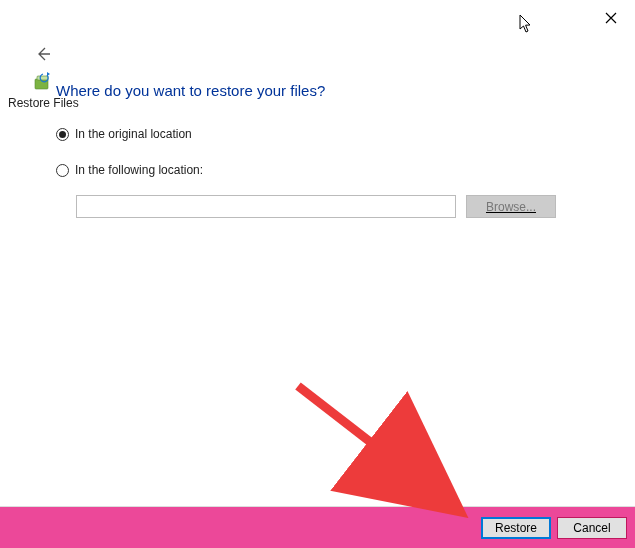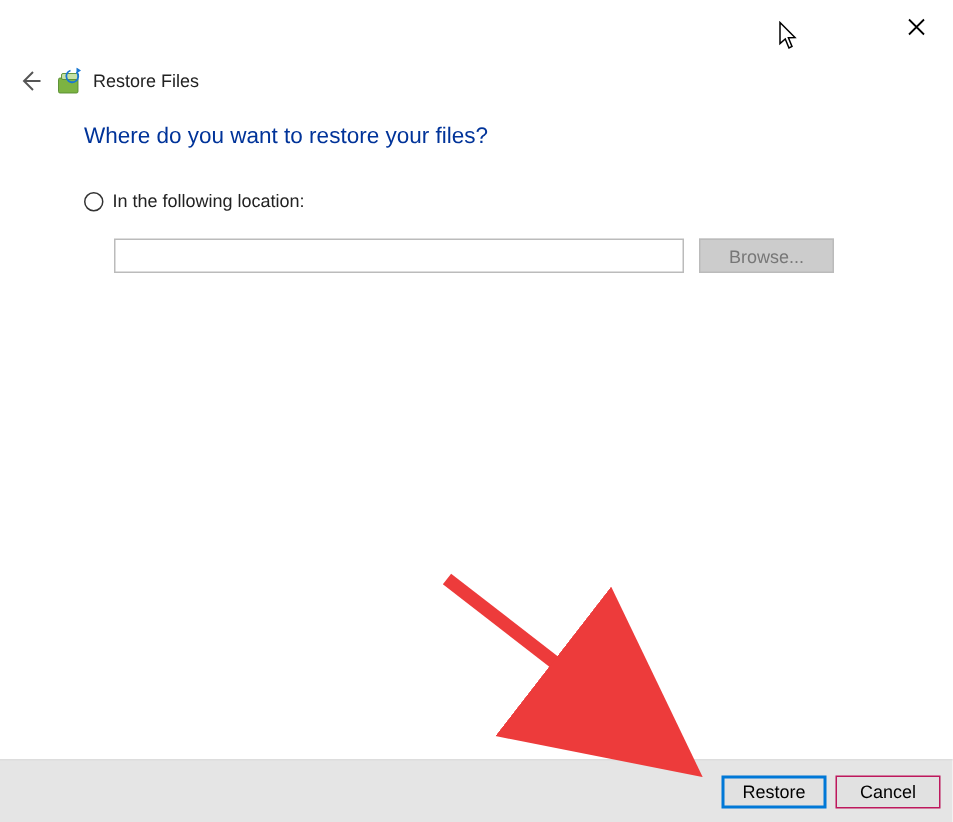--- a/index.html
+++ b/index.html
@@ -28,20 +28,21 @@
       font-size: 14px;
       color: #000;
     }
     .header-row {
       position: absolute;
       top: 42px;
       left: 8px;
       display: flex;
       align-items: center;
       gap: 6px;
+      flex-direction: column;
     }
     .back-arrow {
       width: 24px; height: 24px;
       display: flex; align-items: center; justify-content: center;
       cursor: pointer;
       color: #555;
     }
     .app-icon {
       display: inline-block;
       width: 18px; height: 18px;
@@ -84,20 +85,21 @@
       content: "";
       width: 7px; height: 7px;
       background: #222;
       border-radius: 50%;
     }
     .path-row {
       display: flex;
       gap: 10px;
       margin-left: 20px;
       margin-top: -4px;
+      text-decoration: underline;
     }
     .path-input {
       width: 380px;
       height: 23px;
       border: 1px solid #bbb;
       background: #fff;
       padding: 2px 4px;
       font-size: 12px;
     }
     .browse-btn {
@@ -106,21 +108,21 @@
       background: #ccc;
       color: #777;
       border: 1px solid #bbb;
       font-size: 12px;
       cursor: default;
     }
     .footer {
       position: absolute;
       bottom: 0; left: 0; right: 0;
       height: 42px;
-      background: #e5e5e5;
+      background: #ec4899;
       border-top: 1px solid #ddd;
       display: flex;
       align-items: center;
       justify-content: flex-end;
       padding-right: 8px;
       gap: 6px;
     }
     .btn {
       width: 70px;
       height: 22px;
@@ -171,20 +173,24 @@
       <path d="M13 3 A4 4 0 1 1 9 2" stroke="#1976d2" stroke-width="1.2" fill="none"></path>
       <path d="M13 0 L13 4 L16 2 Z" fill="#1976d2"></path>
     </svg>
   </span>
   <span class="window-title">Restore Files</span>
 </div>
 
 <div class="content">
   <h1 class="heading">Where do you want to restore your files?</h1>
 
+  <div class="radio-row">
+    <span class="radio selected"></span>
+    <span>In the original location</span>
+  </div>
 
   <div class="radio-row">
     <span class="radio"></span>
     <span>In the following location:</span>
   </div>
 
   <div class="path-row">
     <input class="path-input" type="text" disabled="" value="" style="">
     <button class="browse-btn" disabled="">Browse...</button>
   </div>

